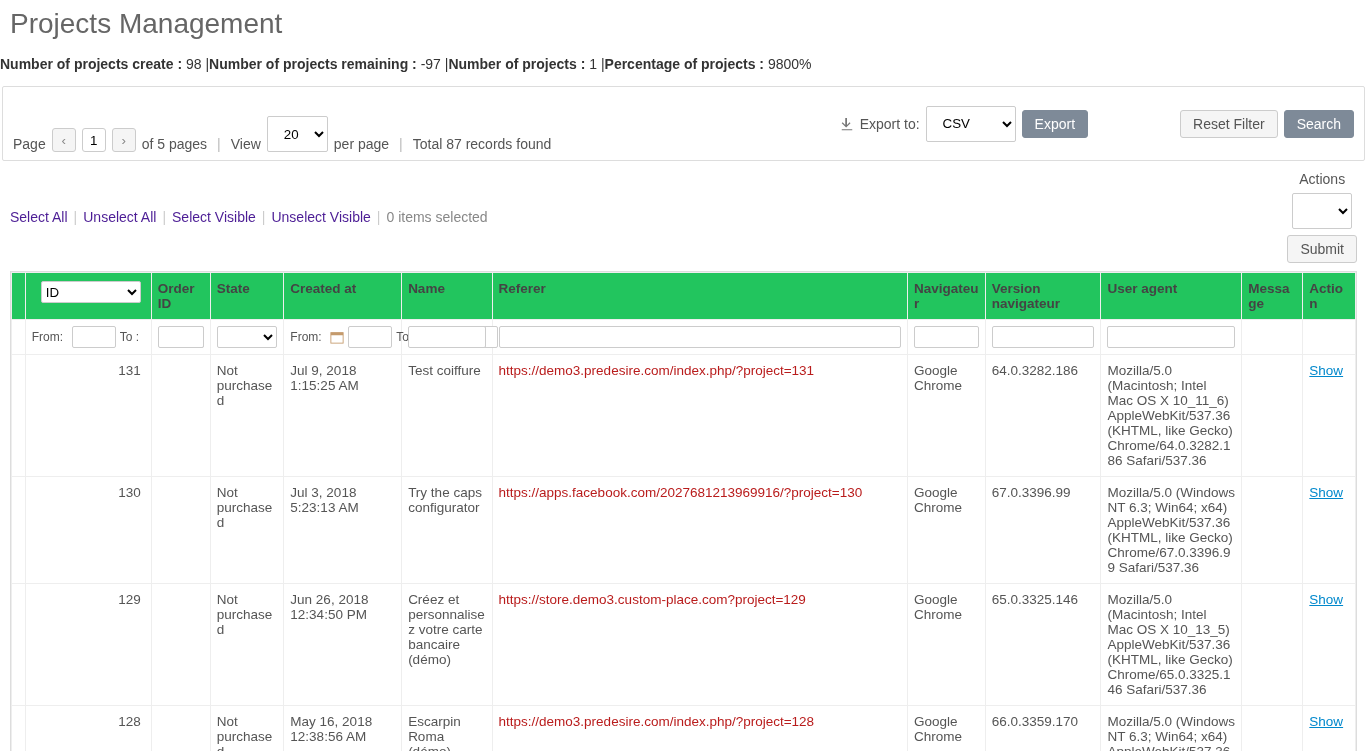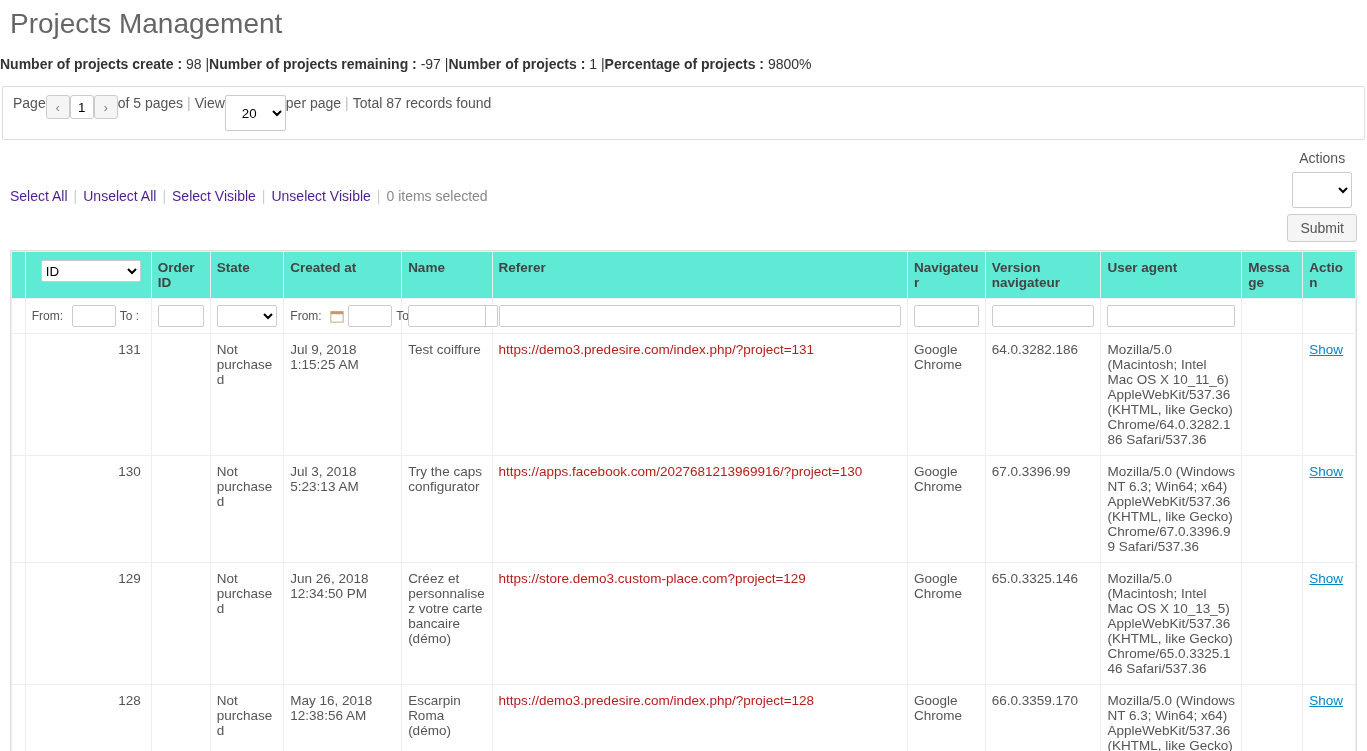--- a/index.html
+++ b/index.html
@@ -5,21 +5,21 @@
 * { box-sizing: border-box; margin: 0; padding: 0; }
 body { font-family: Arial, Helvetica, sans-serif; font-size: 13px; color: #555; background: #fff; }
 
 .page-title { font-size: 28px; font-weight: 300; color: #666; padding: 8px 10px 10px; }
 
 .stats-bar { padding: 6px 0 12px; font-size: 14px; color: #333; }
 .stats-bar .label { font-weight: bold; }
 .stats-bar .value { font-weight: normal; }
 
 .toolbar { display: flex; align-items: center; padding: 8px 10px; border: 1px solid #ddd; margin: 2px; border-radius: 2px; gap: 6px; font-size: 14px; color: #555; }
-.toolbar .left { display: flex; align-items: flex-start; gap: 0; flex-wrap: wrap; }
+.toolbar .left { display: flex; align-items: flex-end; gap: 6px; flex-wrap: wrap; margin-top: 21px; }
 .toolbar .right { margin-left: auto; display: flex; align-items: center; gap: 6px; }
 .toolbar .sep { color: #bbb; margin: 0 4px; }
 
 .pager-btn { width: 24px; height: 24px; border: 1px solid #ccc; background: #f5f5f5; border-radius: 3px; display: inline-flex; align-items: center; justify-content: center; cursor: pointer; color: #888; }
 .page-input { width: 24px; height: 24px; text-align: center; border: 1px solid #ccc; border-radius: 3px; }
 .view-select, .export-select, .actions-select { height: 36px; border: 1px solid #ccc; border-radius: 2px; padding: 0 12px; background: #fff; }
 .export-select { width: 90px; }
 
 .btn { padding: 5px 12px; border-radius: 3px; cursor: pointer; border: 1px solid #ccc; font-size: 14px; }
 .btn-default { background: #f5f5f5; color: #555; }
@@ -27,21 +27,21 @@
 
 .selection-bar { display: flex; align-items: center; padding: 8px 10px; gap: 6px; font-size: 14px; }
 .selection-bar .link { color: #4c1d95; cursor: pointer; }
 .selection-bar .sep { color: #ccc; }
 .selection-bar .muted { color: #888; }
 .selection-bar .right { margin-left: auto; display: flex; align-items: center; gap: 6px; flex-direction: column; }
 
 .grid-wrap { margin: 0 10px; border: 1px solid #ddd; overflow-x: auto; }
 table { border-collapse: collapse; width: 100%; table-layout: fixed; font-size: 13.5px; }
 th, td { border: 1px solid #eee; padding: 8px 6px; text-align: left; vertical-align: top; word-wrap: break-word; }
-th { font-weight: bold; color: #444; background: #5eead4; }
+th { font-weight: bold; color: #444; background: #22c55e; }
 tr.filter-row td { background: #fff; padding: 6px; }
 .filter-input { width: 100%; height: 22px; border: 1px solid #ccc; border-radius: 2px; padding: 0 4px; }
 .filter-input.small { width: 44px; }
 .state-select, .id-select { height: 22px; border: 1px solid #ccc; border-radius: 2px; background: #fff; width: 100%; }
 .id-select { width: 100px; }
 .date-filter-cell { display: flex; flex-direction: row; gap: 4px; }
 .date-filter-row { display: flex; align-items: center; gap: 4px; }
 .date-filter-row .lbl { width: 36px; font-size: 12px; color: #555; }
 .date-icon { width: 14px; height: 14px; display: inline-flex; }
 .col-id { width: 120px; text-align: right; padding-right: 10px; }
@@ -84,20 +84,35 @@
     <span>of 5 pages</span>
     <span class="sep">|</span>
     <span>View</span>
     <select class="view-select">
       <option>20</option>
     </select>
     <span>per page</span>
     <span class="sep">|</span>
     <span>Total 87 records found</span>
   </div>
+  <div class="right">
+    <span class="dl-icon">
+      <svg viewBox="0 0 16 16" fill="currentColor">
+          <path d="M8 1v8l3-3 1 1-5 5-5-5 1-1 3 3V1h2zM2 14h12v1H2z"></path>
+        </svg>
+    </span>
+    <span>Export to:</span>
+    <select class="export-select">
+      <option>CSV</option>
+    </select>
+    <button class="btn btn-primary">Export</button>
+    <span style="width:80px"></span>
+    <button class="btn btn-default">Reset Filter</button>
+    <button class="btn btn-primary">Search</button>
+  </div>
 </div>
 
 <div class="selection-bar">
   <span class="link">Select All</span>
   <span class="sep">|</span>
   <span class="link">Unselect All</span>
   <span class="sep">|</span>
   <span class="link">Select Visible</span>
   <span class="sep">|</span>
   <span class="link">Unselect Visible</span>

